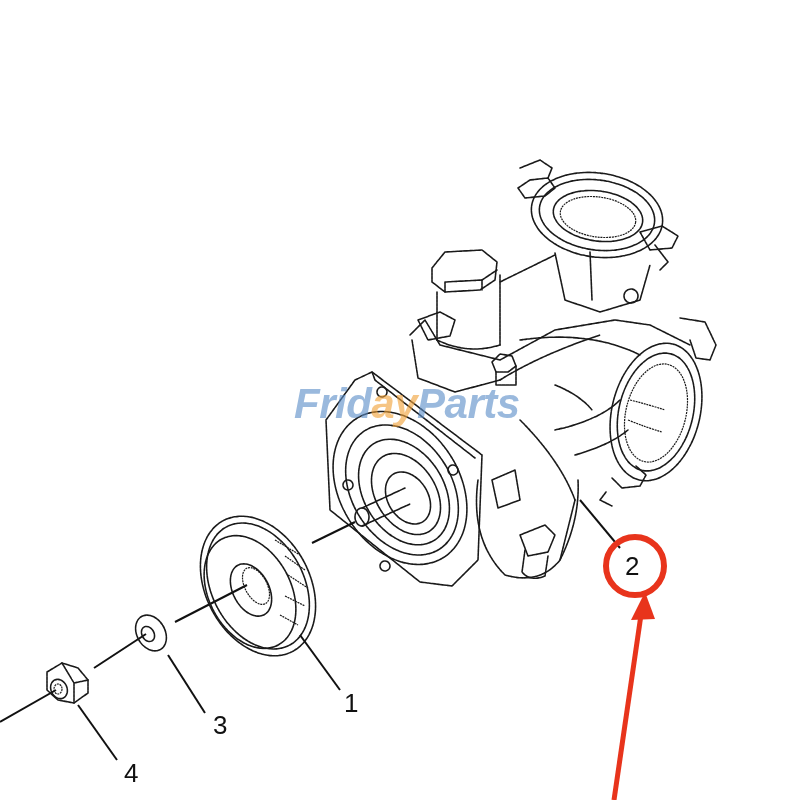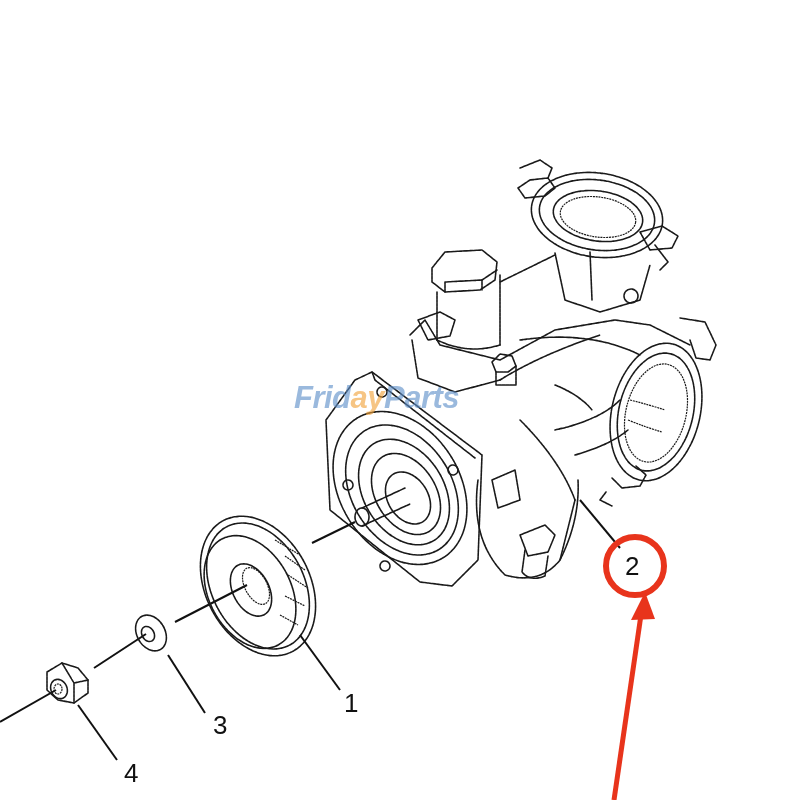--- a/index.html
+++ b/index.html
@@ -2,21 +2,21 @@
 <html><head>
   <meta charset="utf-8">
   <style>
     html, body { margin: 0; padding: 0; background: #ffffff; }
     body { width: 800px; height: 800px; position: relative; overflow: hidden; font-family: "Liberation Sans", sans-serif; }
     #stage { position: absolute; left: 0; top: 0; width: 800px; height: 800px; }
     .ln { fill: none; stroke: #1a1a1a; stroke-width: 1.6; stroke-dasharray: 3 0.8; stroke-linecap: round; stroke-linejoin: round; }
     .lns { fill: none; stroke: #1a1a1a; stroke-width: 1.2; stroke-dasharray: 2 0.8; }
     .leader { stroke: #111; stroke-width: 2; fill: none; }
     .callout { position: absolute; font-family: "Liberation Sans", sans-serif; font-size: 26px; color: #111; line-height: 1; }
-    .watermark { position: absolute; left: 294px; top: 380px; font-family: "Liberation Sans", sans-serif; font-weight: bold; font-style: italic; font-size: 31px; letter-spacing: -0.5px; opacity: 0.62; white-space: nowrap; }
+    .watermark { position: absolute; left: 294px; top: 380px; font-family: "Liberation Sans", sans-serif; font-weight: bold; font-style: italic; font-size: 42px; letter-spacing: -0.5px; opacity: 0.62; white-space: nowrap; }
     .watermark .wm-a { color: #5d8fc9; }
     .watermark .wm-b { color: #f2a33a; }
     .watermark .wm-c { color: #5d8fc9; }
   </style>
 </head>
 <body>
 
 <svg id="stage" viewBox="0 0 800 800" xmlns="http://www.w3.org/2000/svg">
 
   <g>

